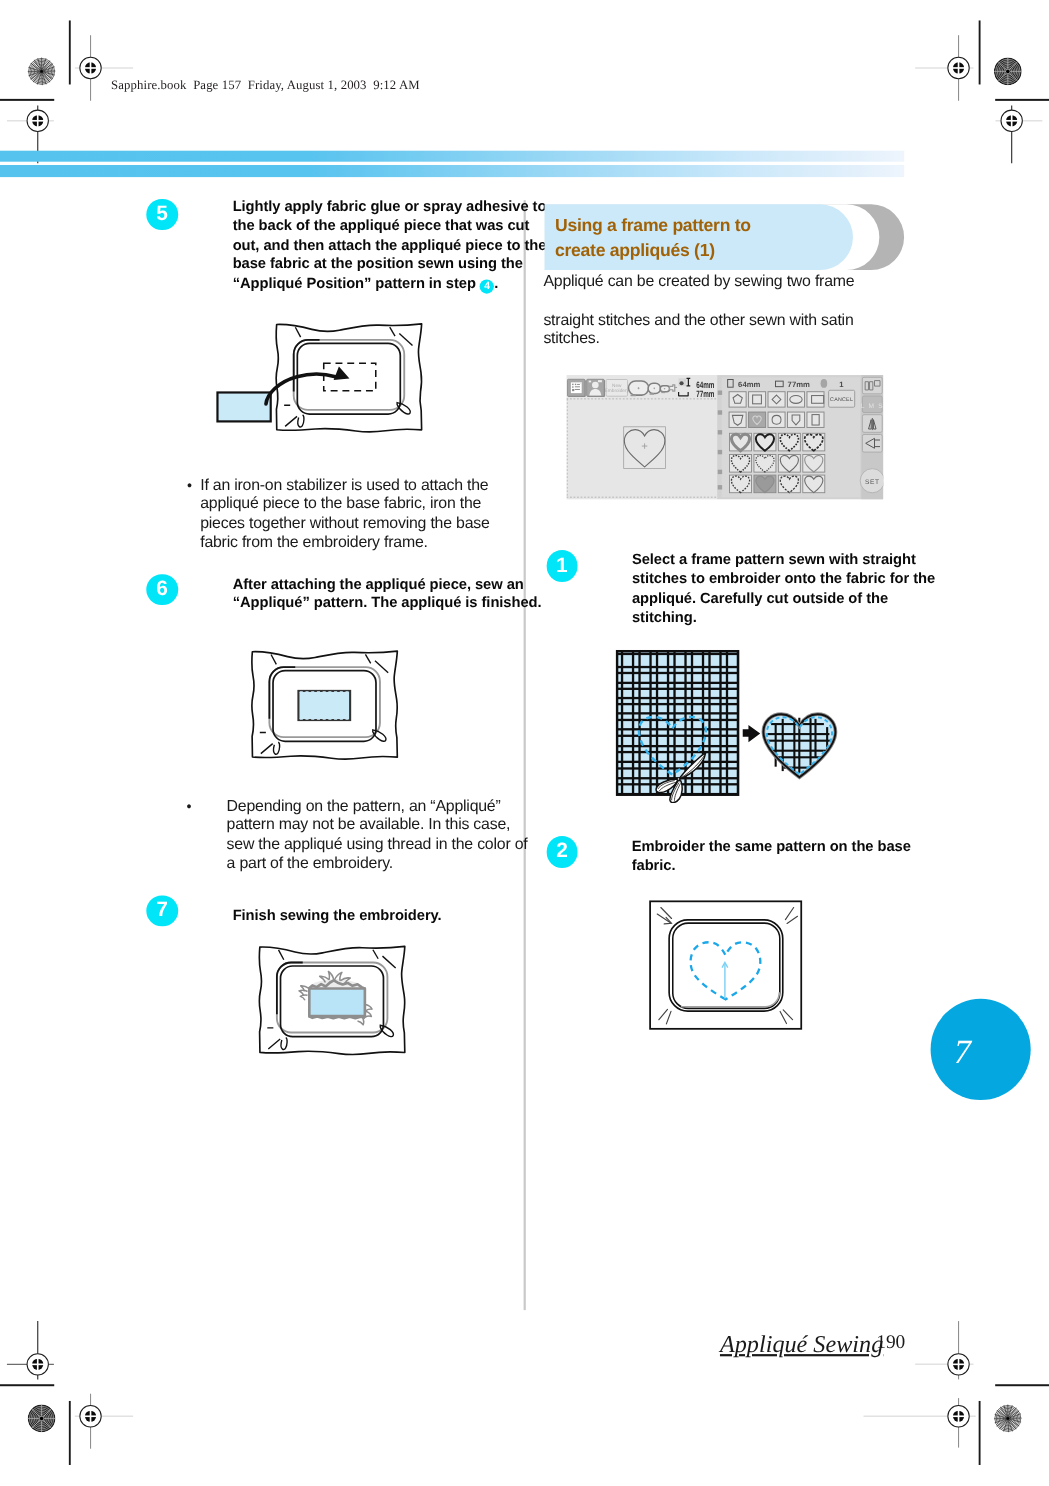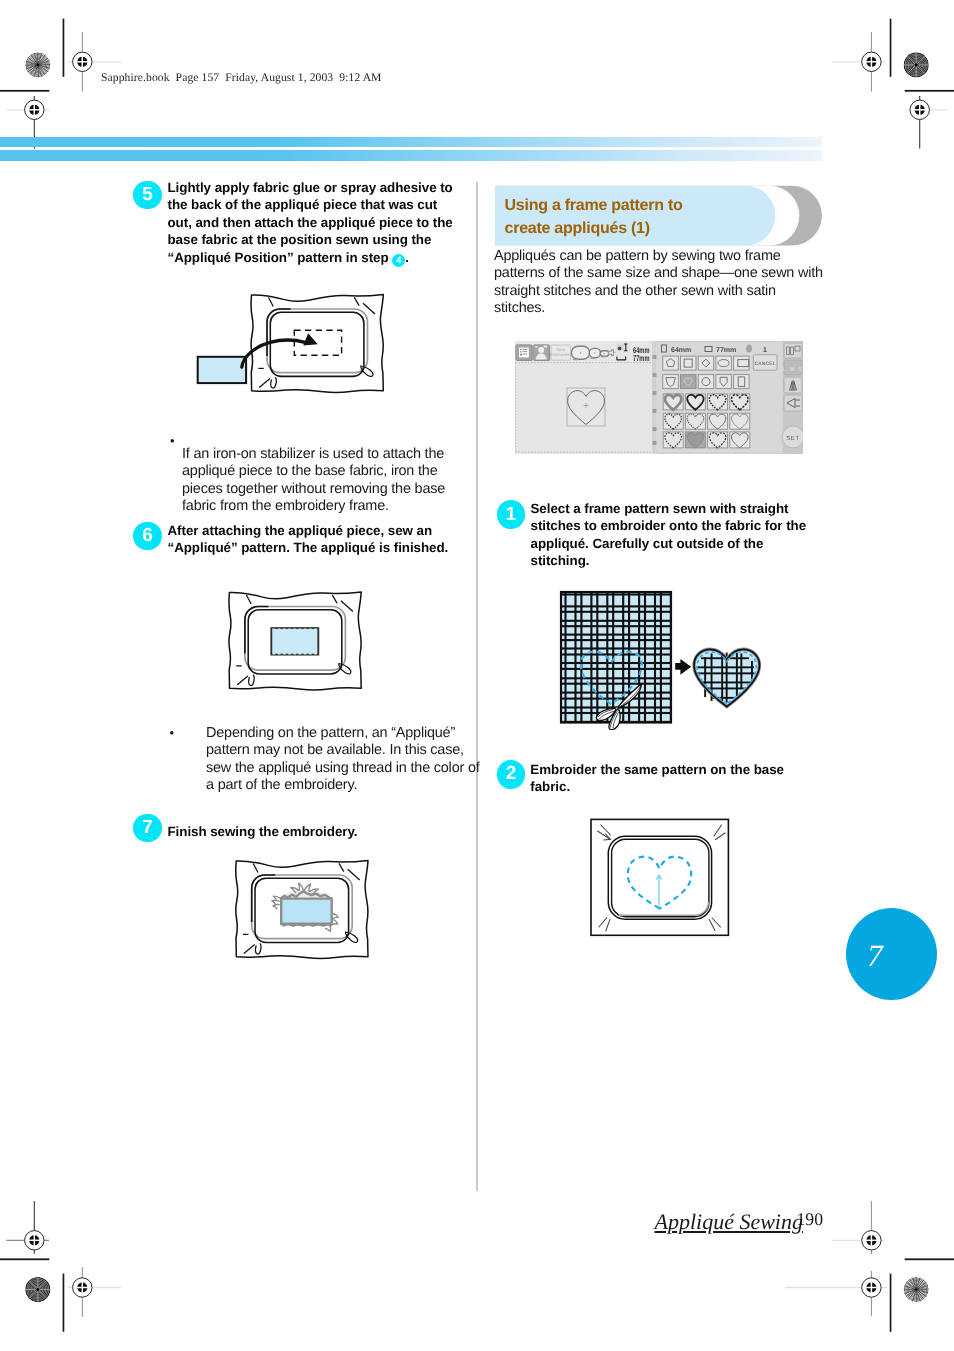--- a/index.html
+++ b/index.html
@@ -15,21 +15,21 @@
   .band{position:absolute;left:0;height:10px;}
 
   
   .colrule{position:absolute;background:#c9c9c9;width:2.6px;}
 
   
   .stepnum{position:absolute;border-radius:50%;background:#00e5f7;color:#fff;
            font-family:"Liberation Sans",sans-serif;font-weight:bold;
            text-align:center;line-height:1;}
   .bodybold{position:absolute;font-family:"Liberation Sans",sans-serif;font-weight:bold;
-            font-size:13.4px;line-height:17.45px;color:#0a0a0a;letter-spacing:-0.06px;}
+            font-size:13.4px;line-height:17.45px;color:#0a0a0a;letter-spacing:-0.06px;margin-left:44px;}
   .bodyreg{position:absolute;font-family:"Liberation Sans",sans-serif;font-weight:normal;
            font-size:14.45px;line-height:17.3px;color:#1a1a1a;letter-spacing:-0.2px;}
   .bullet{position:absolute;font-size:13px;color:#1a1a1a;font-family:"Liberation Sans",sans-serif;}
   .inlinebadge{display:inline-block;width:13px;height:13px;border-radius:50%;
                background:#00e5f7;color:#fff;font-size:9.5px;line-height:13px;
                text-align:center;vertical-align:-1px;font-weight:bold;}
   .headtxt{position:absolute;font-family:"Liberation Sans",sans-serif;font-weight:bold;
            font-size:16px;line-height:23.2px;color:#a16207;letter-spacing:-0.25px;}
 
   
@@ -239,21 +239,21 @@
 
   <rect x="3.7" y="66.8" width="48.4" height="26.3" fill="#cbeaf7" stroke="#111" stroke-width="2"></rect>
 
   <rect x="100.3" y="40.2" width="47.3" height="25" fill="none" stroke="#111" stroke-width="1.4" stroke-dasharray="6.3,4.4"></rect>
 
   <path d="M47.8 77.2 C 48.6 68.2, 59 57.0, 76 52.4 C 89 48.9, 101 49.6, 111 52.4" fill="none" stroke="#111" stroke-width="3.3" stroke-linecap="round"></path>
   <path d="M114.1 43.2 L 123.7 54.2 L 109.3 55.5 Z" fill="#111"></path>
 </svg>
 
 <div class="bullet" style="left:170px;top:433px;">•</div>
-<div class="bodyreg" style="left:182px;top:446px;width:300px;">
+<div class="bodyreg" style="left:182px;top:433px;width:300px;">
   <span>If an iron-on stabilizer is used to attach the</span><br>
   <span>appliqué piece to the base fabric, iron the</span><br>
   <span>pieces together without removing the base</span><br>
   <span>fabric from the embroidery frame.</span>
 </div>
 
 <div class="stepnum" style="left:133.3px;top:521.8px;width:28.3px;height:28.3px;font-size:19px;line-height:28.8px;">6</div>
 <div class="bodybold" style="left:167.5px;top:521.5px;width:310px;">
   <span>After attaching the appliqué piece, sew an</span><br>
   <span>“Appliqué” pattern. The appliqué is finished.</span>
@@ -318,22 +318,22 @@
 <svg class="abs" style="left:492px;top:183px;width:336px;height:66px;" viewBox="0 0 336 66">
   <path d="M3 2.7 H300 A29.9 29.9 0 0 1 300 62.5 H3 A29.9 29.9 0 0 0 3 2.7 Z" fill="#b4b4b4"></path>
   <path d="M3 2.7 H277.5 A29.9 29.9 0 0 1 277.5 62.5 H3 A29.9 29.9 0 0 0 3 2.7 Z" fill="#fff"></path>
   <path d="M3 2.7 H253.5 A29.9 29.9 0 0 1 253.5 62.5 H3 Z" fill="#cbe9f8"></path>
 </svg>
 <div class="headtxt" style="left:504.5px;top:194px;width:270px;">
   <span>Using a frame pattern to</span><br>
   <span>create appliqués (1)</span>
 </div>
 <div class="bodyreg" style="left:494px;top:248px;width:340px;">
-  <span>Appliqués can be pattern by sewing two frame</span><br>
-  <span>patterns of the same size and shape—one sewn with</span><br>
+  <span>Appliqué can be created by sewing two frame</span><br>
+  <br>
   <span>straight stitches and the other sewn with satin</span><br>
   <span>stitches.</span>
 </div>
 
 <svg class="abs" style="left:515px;top:341px;width:288px;height:113px;" viewBox="0 0 288 113">
   <defs>
     <g id="lcd-frame-sq">
         <rect x="0.5" y="0.5" width="22" height="19" rx="1.6" fill="#e4e4e4" stroke="#999" stroke-width="1"></rect>
       </g>
   </defs>

